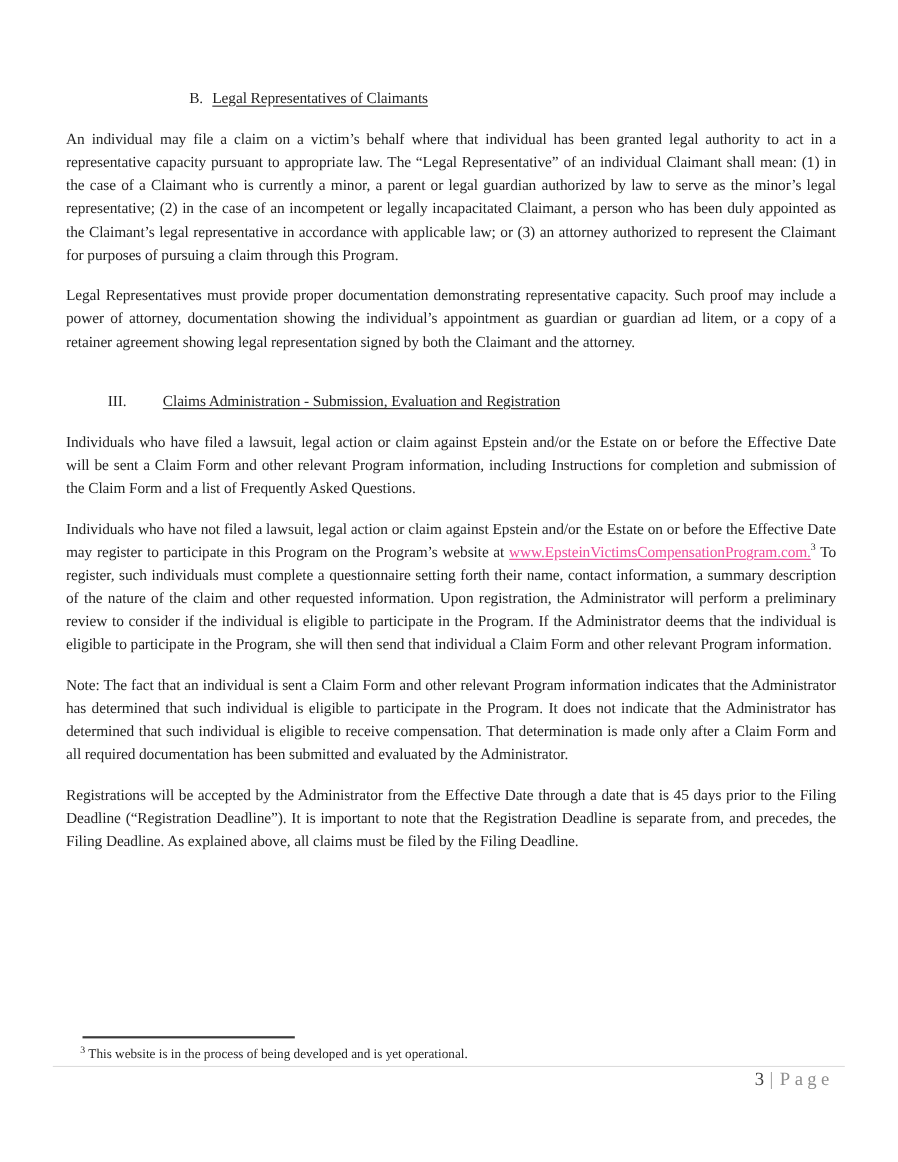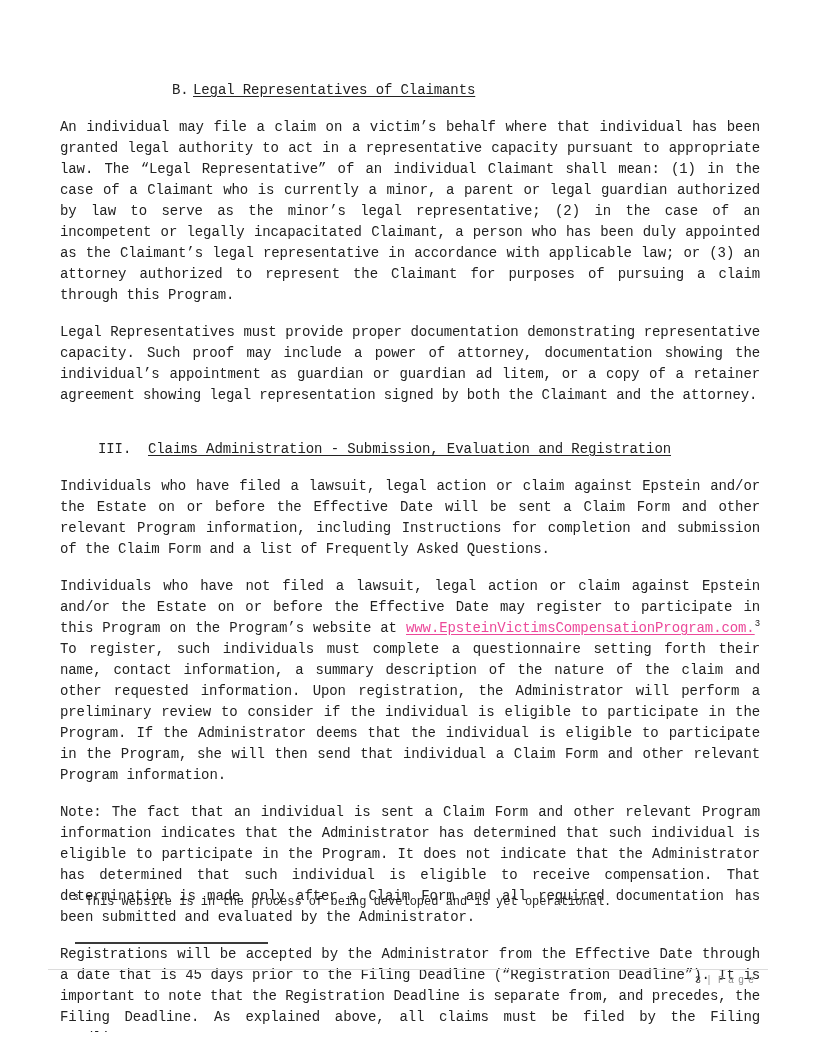--- a/index.html
+++ b/index.html
@@ -6,21 +6,21 @@
     margin: 0;
     padding: 0;
     background: #ffffff;
   }
   .page {
     position: relative;
     width: 816px;
     height: 1032px;
     box-sizing: border-box;
     background: #ffffff;
-    font-family: Liberation Mono, monospace;
+    font-family: Liberation Serif, serif;
     color: #222222;
     padding: 80px 56px 0 60px;
     overflow: hidden;
   }
   .content {
     width: 700px;
   }
   .para {
     font-size: 14px;
     line-height: 21px;
@@ -58,21 +58,21 @@
     position: absolute;
     left: 75px;
     top: 942px;
     width: 193px;
     height: 0;
     border-top: 2px solid #3a3a3a;
   }
   .footnote {
     position: absolute;
     left: 73px;
-    top: 894px;
+    top: 950px;
     width: 620px;
     font-size: 12px;
     line-height: 16px;
     color: #1f1f1f;
   }
   .footnote sup {
     font-size: 9px;
     line-height: 0;
     vertical-align: super;
   }
@@ -81,21 +81,21 @@
     left: 48px;
     top: 969px;
     width: 720px;
     height: 1px;
     background: #dcdcdc;
   }
   .page-number {
     position: absolute;
     top: 972px;
     right: 58px;
-    font-size: 10px;
+    font-size: 17px;
     line-height: 17px;
     color: #8e8e8e;
   }
   .pn-num  { color: #3f3f3f; margin-right: 5px; }
   .pn-pipe { color: #9a9a9a; margin-right: 6px; }
   .pn-word { color: #8e8e8e; letter-spacing: 4px; }
 </style>
 </head>
 <body>
 

